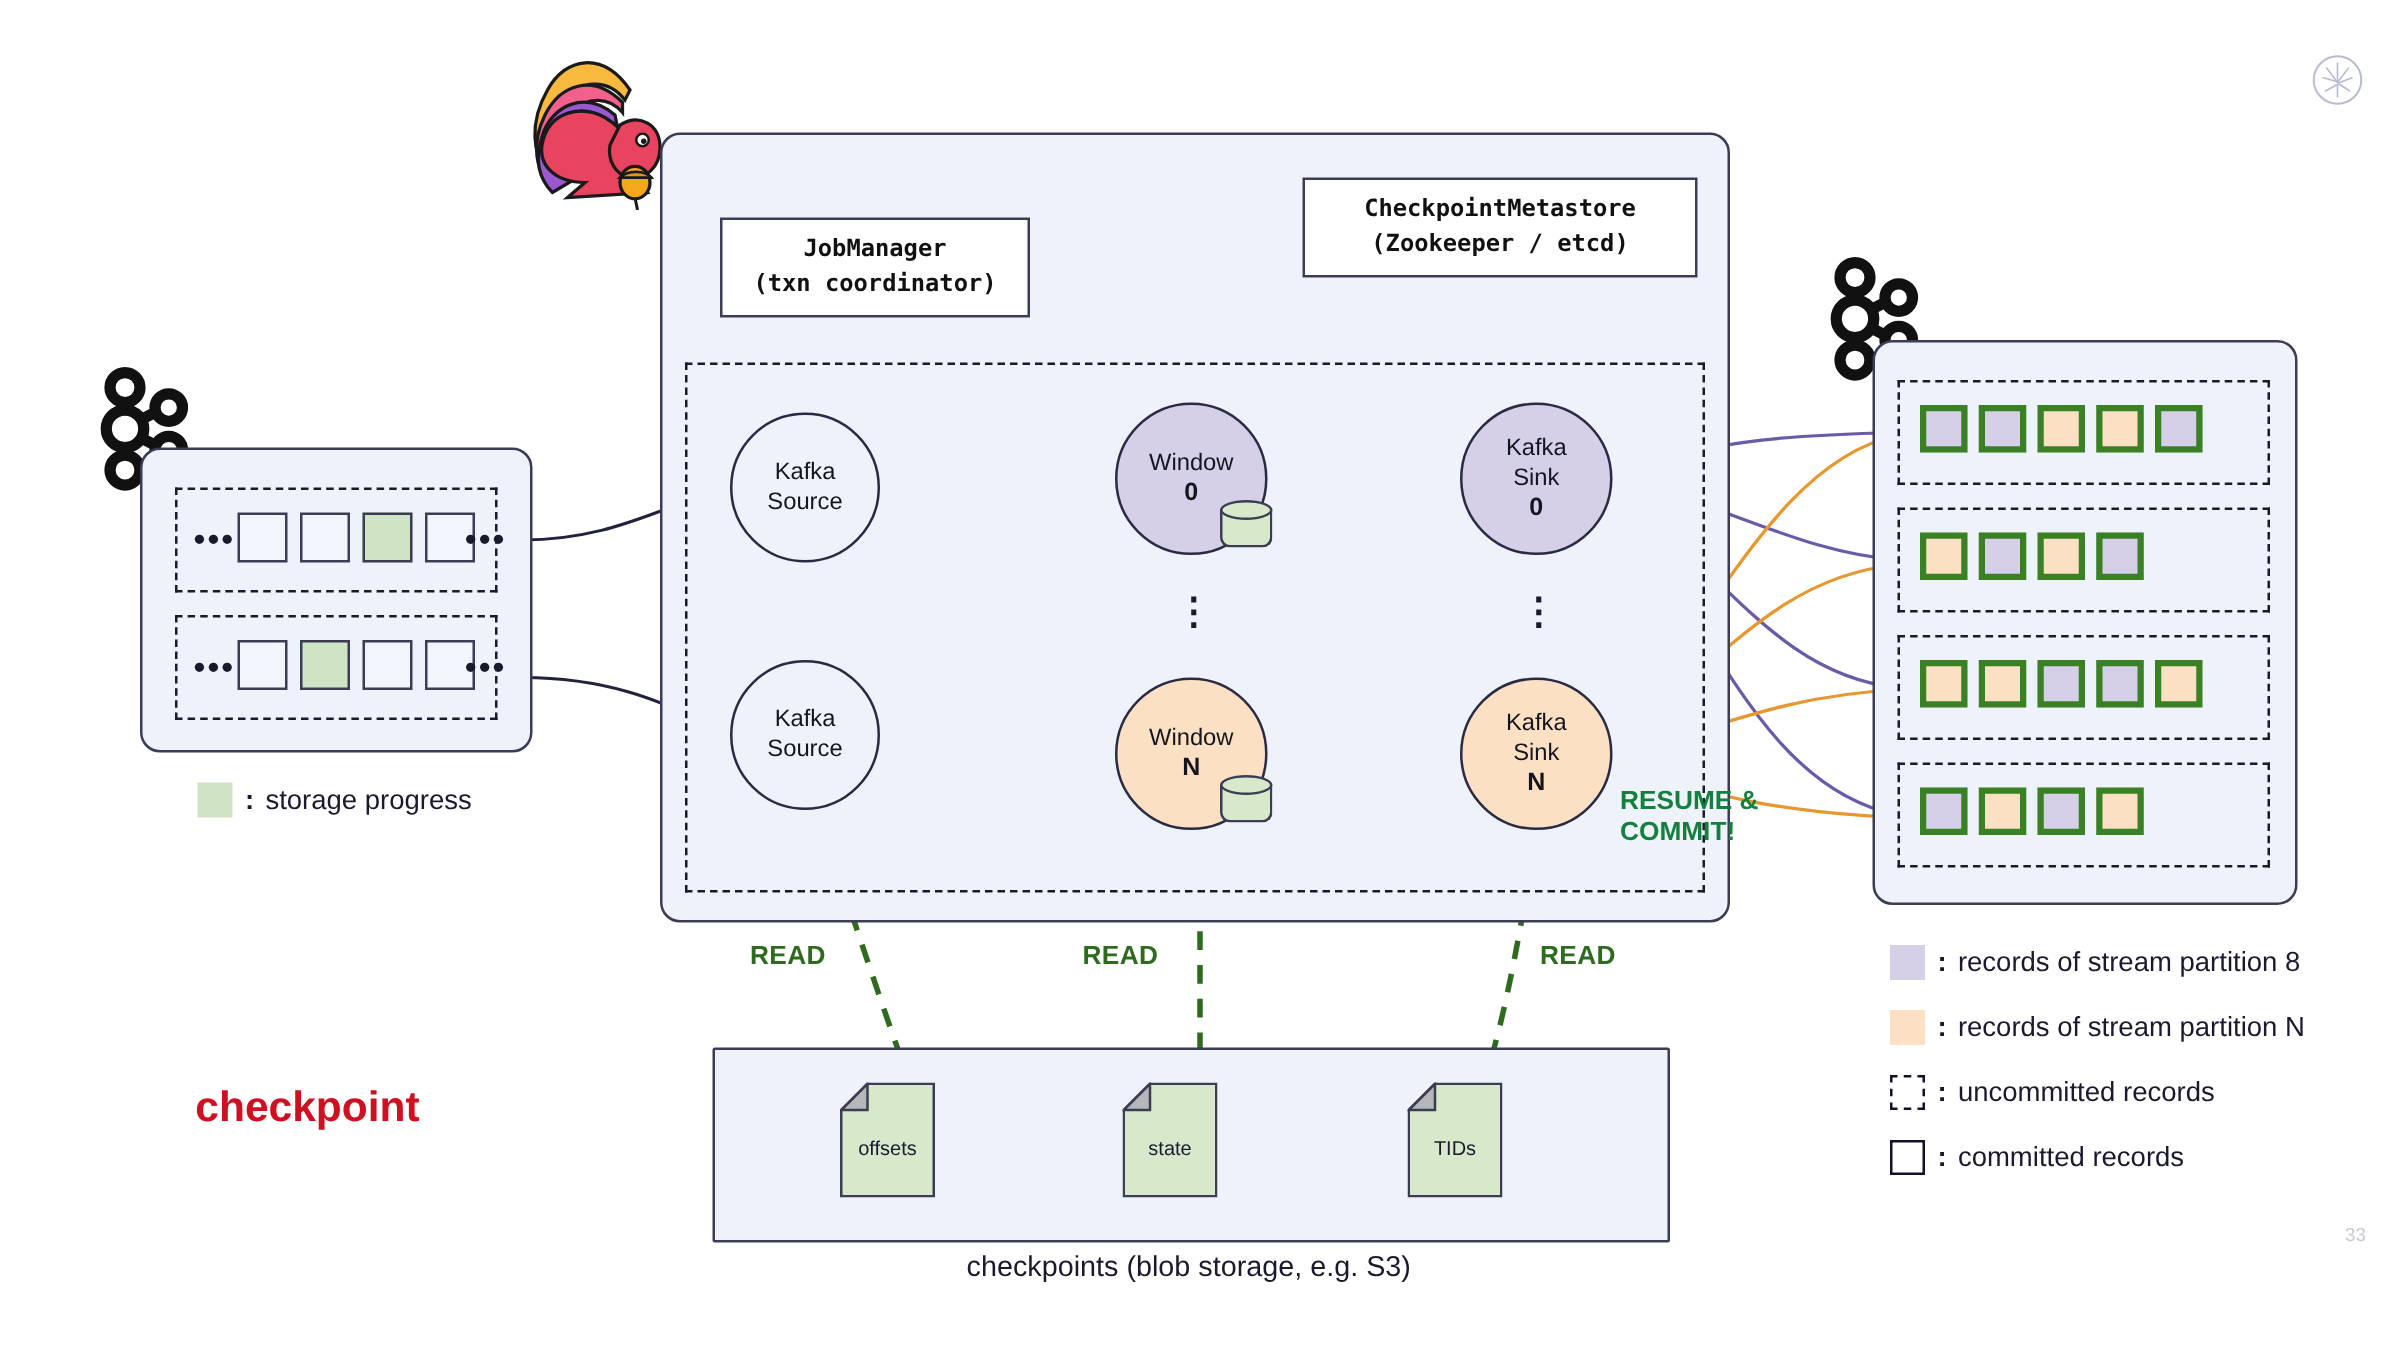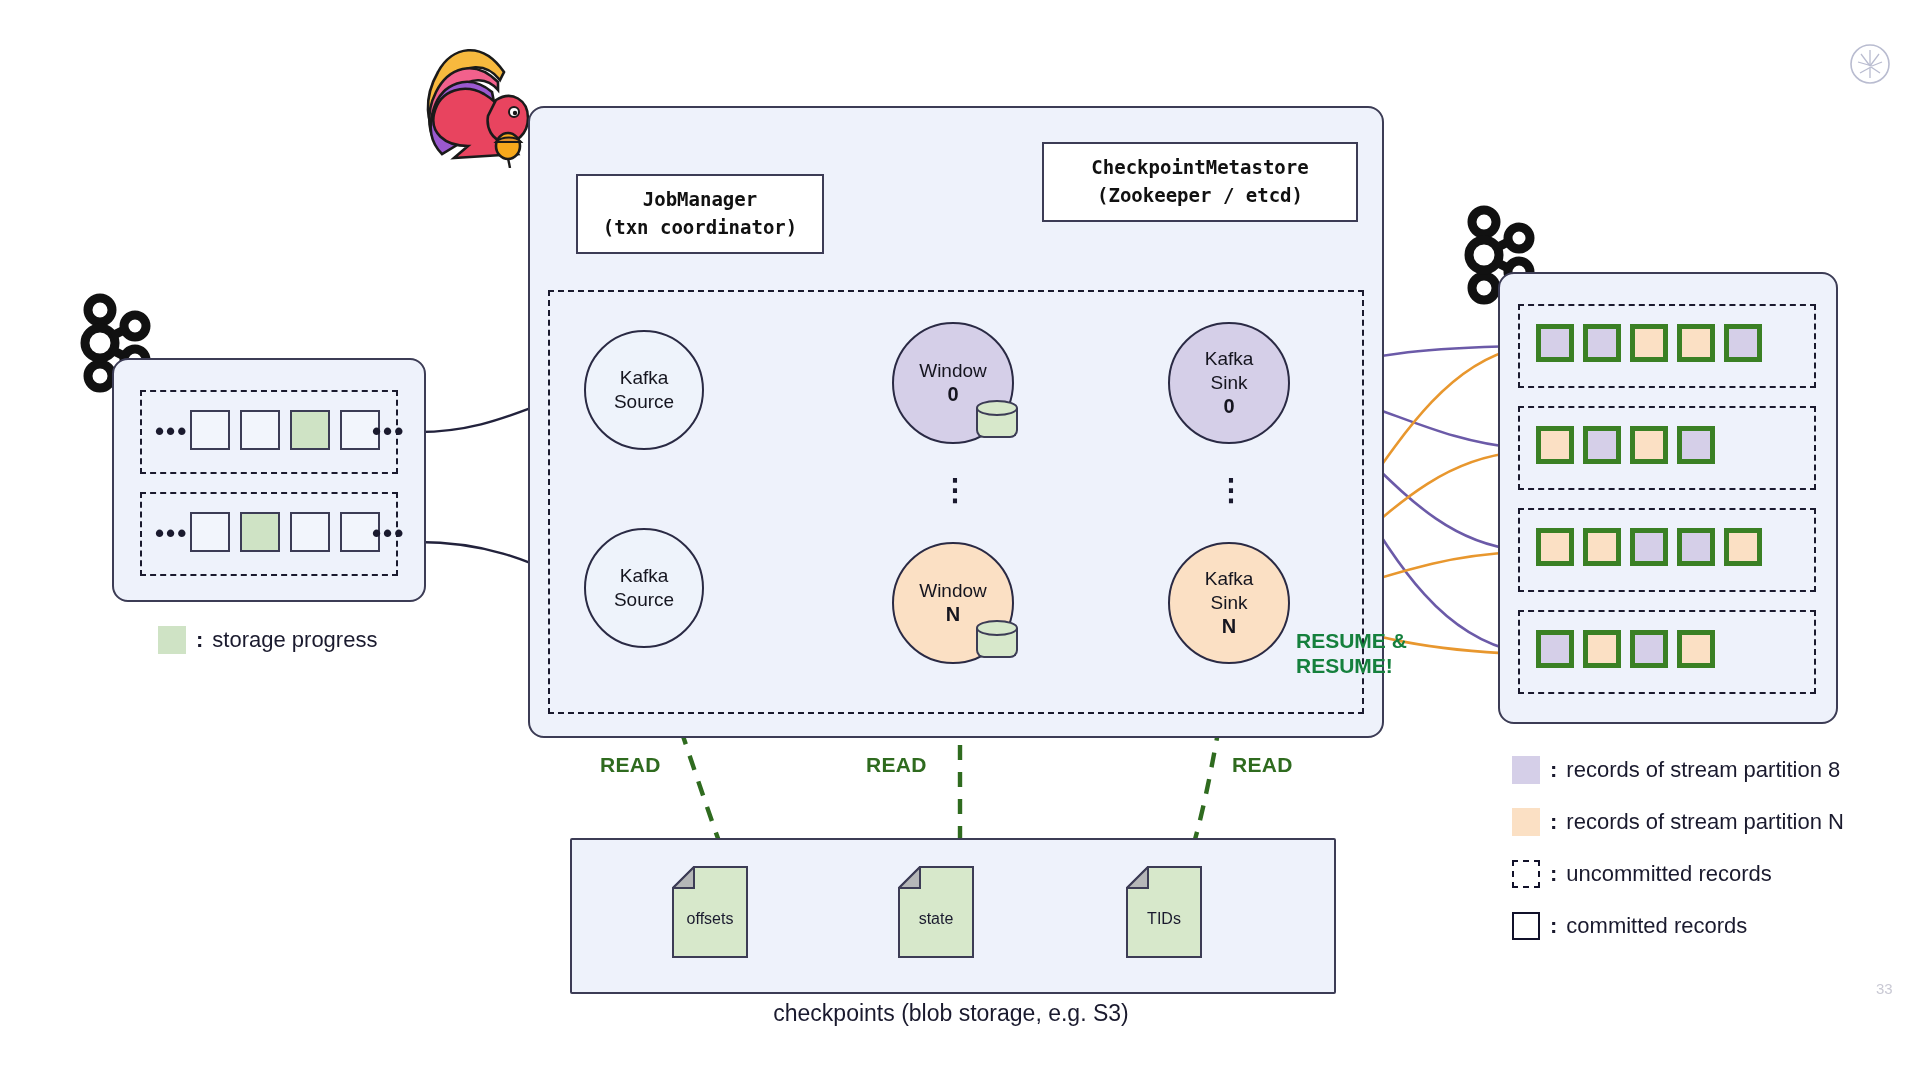--- a/index.html
+++ b/index.html
@@ -246,21 +246,21 @@
   <span>Kafka</span>
   <span>Sink</span>
   <b>N</b>
 </div>
 
 <div class="vdots" style="left:940px;top:484px;width:24px;">⋮</div>
 <div class="vdots" style="left:1216px;top:484px;width:24px;">⋮</div>
 
 <div class="resume-lbl" style="left:1296px;top:628px;">
   <div>RESUME &amp;</div>
-  <div>RESUME!</div>
+  <div>COMMIT!</div>
 </div>
 
 <div class="read-lbl" style="left:600px;top:753px;">READ</div>
 <div class="read-lbl" style="left:866px;top:753px;">READ</div>
 <div class="read-lbl" style="left:1232px;top:753px;">READ</div>
 
 <svg class="logo" style="left:1462px;top:202px;width:76px;height:106px;" viewBox="0 0 76 106">
   <g fill="none" stroke="#111" stroke-width="9">
     <circle cx="22" cy="20" r="12"></circle>
     <circle cx="22" cy="86" r="12"></circle>
@@ -323,20 +323,21 @@
   <span class="colon">:</span>
   <span>uncommitted records</span>
 </div>
 <div class="legend-row" style="left:1512px;top:912px;">
   <span class="sw sw-solid"></span>
   <span class="colon">:</span>
   <span>committed records</span>
 </div>
 
 <div class="title-red" style="left:96px;top:866px;width:300px;">
+  <div>checkpoint</div>
 </div>
 
 <div class="panel panel-square" style="left:570px;top:838px;width:762px;height:152px;"></div>
 
 <svg class="file" style="left:672px;top:866px;" viewBox="0 0 76 92">
   <path d="M22,1 L75,1 L75,91 L1,91 L1,22 Z" fill="#d7e8cb" stroke="#3c3c55" stroke-width="2"></path>
   <path d="M22,1 L1,22 L22,22 Z" fill="#b5b7b8" stroke="#3c3c55" stroke-width="2"></path>
   <text x="38" y="58" text-anchor="middle" font-family="Liberation Sans, sans-serif" font-size="16" fill="#1a1a2e">offsets</text>
 </svg>
 <div style="position:absolute;left:672px;top:866px;width:76px;height:92px;opacity:0;">offsets</div>

